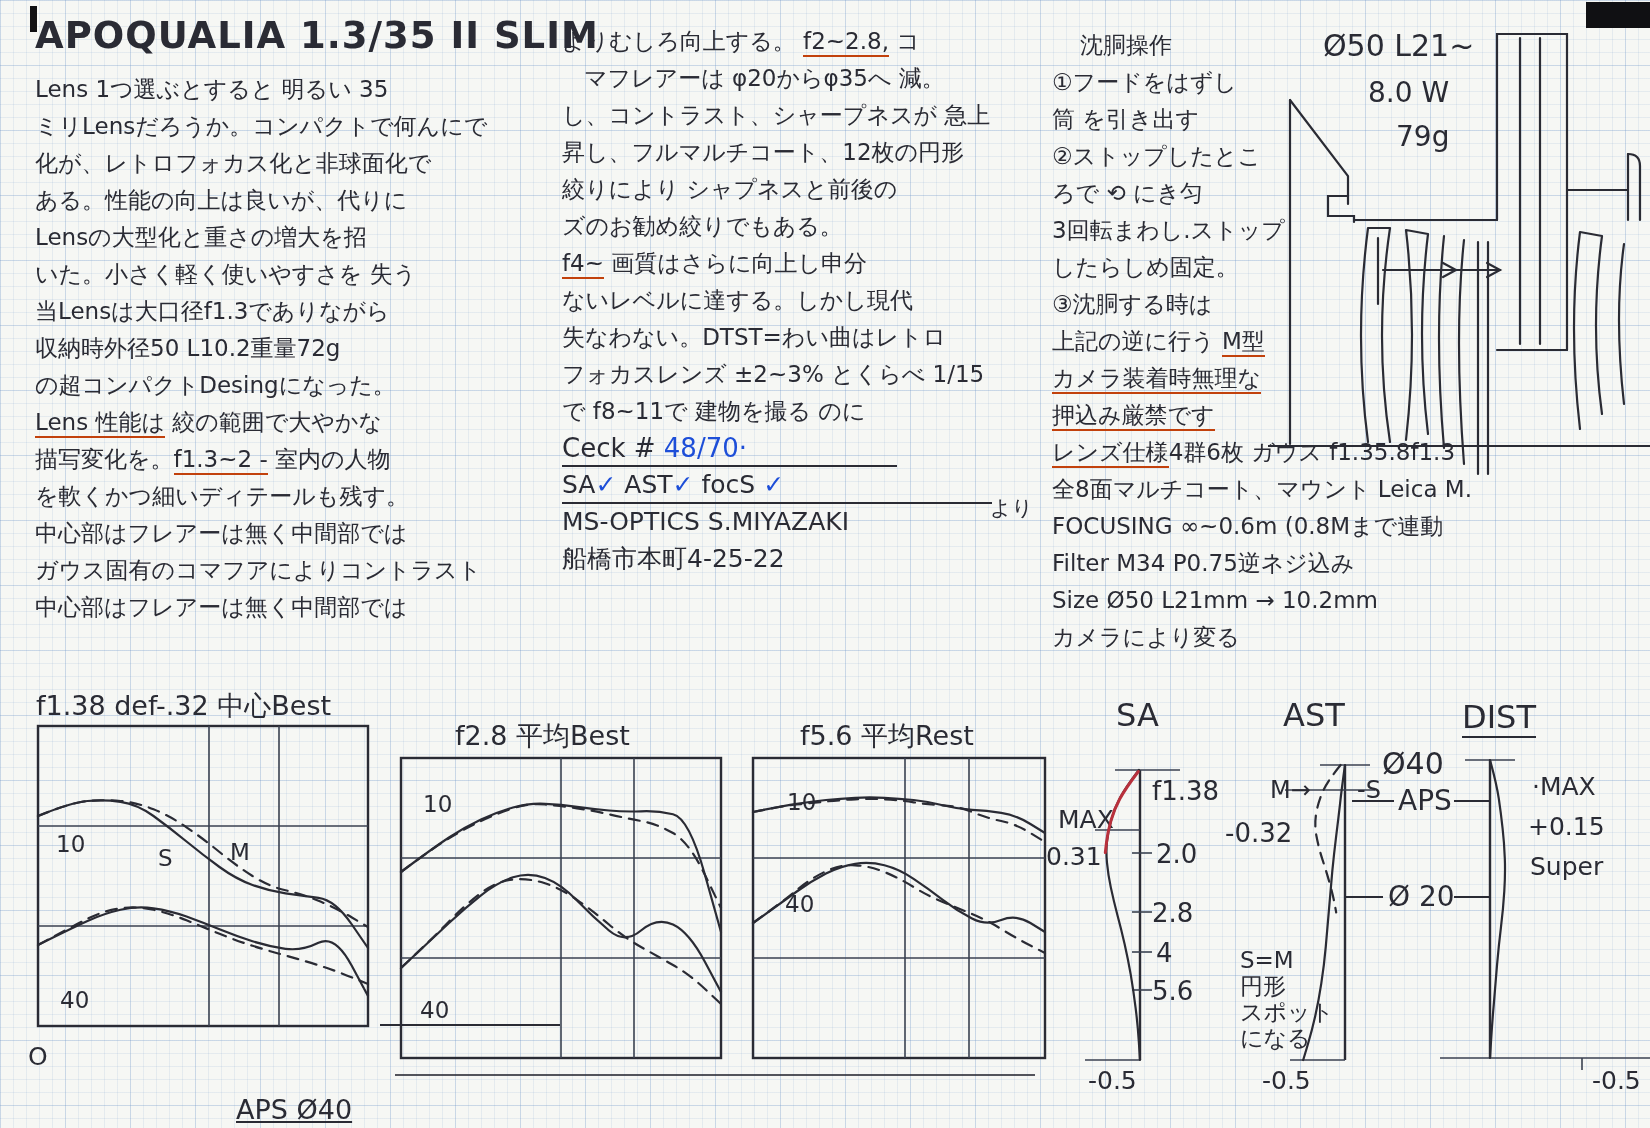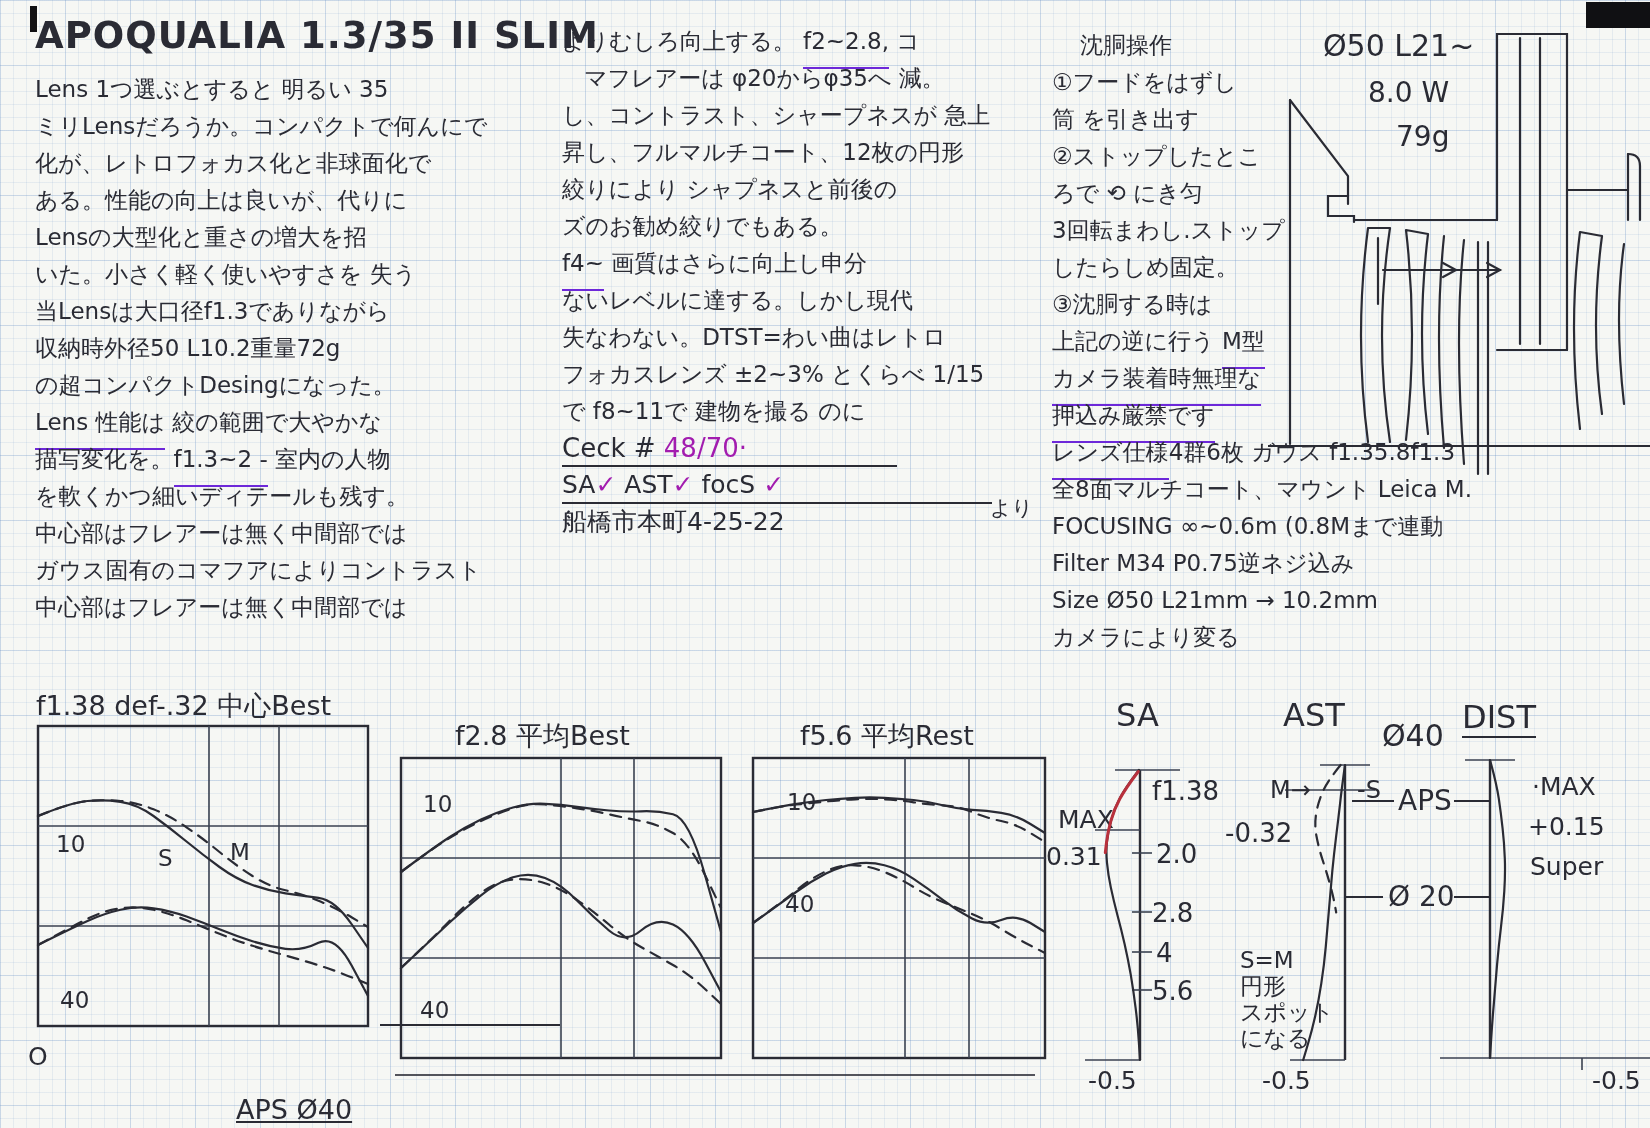--- a/index.html
+++ b/index.html
@@ -10,22 +10,22 @@
     background-image:
       repeating-linear-gradient(to right, rgba(110,150,200,.13) 0 1px, transparent 1px 13px),
       repeating-linear-gradient(to bottom, rgba(110,150,200,.13) 0 1px, transparent 1px 13px),
       repeating-linear-gradient(to right, rgba(90,135,195,.20) 0 1px, transparent 1px 65px),
       repeating-linear-gradient(to bottom, rgba(90,135,195,.20) 0 1px, transparent 1px 65px);
   }
   .abs{position:absolute;}
   .col{position:absolute;}
   .title{font-size:37px;font-weight:700;letter-spacing:1px;height:58px;white-space:nowrap;}
   .ln{height:37px;font-size:23px;white-space:nowrap;line-height:34px;}
-  .u{border-bottom:2px solid #6d28d9;padding-bottom:13px;}
-  .red{color:#a21caf;}
+  .u{border-bottom:2px solid #c2410c;padding-bottom:1px;}
+  .red{color:#1d4ed8;}
   .ul-line{border-bottom:2px solid #2a2b34;display:inline-block;}
   .lbl{position:absolute;white-space:nowrap;font-size:24px;}
   .hline{position:absolute;background:#2a2b34;height:2px;}
   svg text{font-size:23px;fill:#2a2b34;}
   svg .frame{fill:none;stroke:#2a2b34;stroke-width:2.4;}
   svg .grid{stroke:#3a4150;stroke-width:1.6;}
   svg .ink{stroke:#2a2b34;stroke-width:2.2;fill:none;stroke-linecap:round;}
   .corner{position:absolute;background:#101013;}
 </style>
 </head>
@@ -60,20 +60,21 @@
   <div class="ln">昇し、フルマルチコート、12枚の円形</div>
   <div class="ln">絞りにより シャプネスと前後の</div>
   <div class="ln">ズのお勧め絞りでもある。</div>
   <div class="ln"><span class="u">f4~</span><span> 画質はさらに向上し申分</span></div>
   <div class="ln">ないレベルに達する。しかし現代</div>
   <div class="ln">失なわない。DTST=わい曲はレトロ</div>
   <div class="ln">フォカスレンズ ±2~3% とくらべ 1/15</div>
   <div class="ln">で f8~11で 建物を撮る のに</div>
   <div class="ln"><span class="ul-line" style="min-width:335px;font-size:26px;"><span>Ceck # </span><span class="red">48/70·</span></span></div>
   <div class="ln"><span class="ul-line" style="min-width:430px;font-size:25px;"><span>SA</span><span class="red">✓</span><span> AST</span><span class="red">✓</span><span> focS </span><span class="red">✓</span></span></div>
+  <div class="ln" style="font-size:25px;">MS-OPTICS S.MIYAZAKI</div>
   <div class="ln" style="font-size:25px;">船橋市本町4-25-22</div>
   <span class="abs" style="left:428px;top:470px;font-size:21px;">より</span>
 </div>
 
 <div class="col" style="left:1052px;top:28px;width:600px;">
   <div class="ln" style="padding-left:28px;">沈胴操作</div>
   <div class="ln">①フードをはずし</div>
   <div class="ln">筒 を引き出す</div>
   <div class="ln">②ストップしたとこ</div>
   <div class="ln">ろで ⟲ にき匀</div>
@@ -210,21 +211,21 @@
   <text x="0" y="142" style="font-size:26px;">-0.32</text>
   <text x="15" y="268" style="font-size:23px;">S=M</text>
   <text x="15" y="294" style="font-size:23px;">円形</text>
   <text x="15" y="320" style="font-size:23px;">スポット</text>
   <text x="15" y="346" style="font-size:23px;">になる</text>
 <path d="M120.0,65.0 Q116.7,88.6 115.1,103.3 Q113.4,118.1 111.2,135.8 Q109.0,153.5 107.3,171.2 Q105.7,188.9 104.1,208.1 Q102.4,227.3 100.8,246.4 Q99.1,265.6 96.3,283.3 Q93.6,301.0 90.3,315.8 Q87.0,330.5 82.6,345.3 L78.2,360.0" fill="none" stroke="#2a2b34" stroke-width="2.2" stroke-linecap="round"></path>
     <path d="M115.6,65.0 Q103.5,79.8 98.5,90.1 Q93.6,100.4 91.4,112.2 Q89.2,124.0 91.4,135.8 Q93.6,147.6 97.4,159.4 Q101.3,171.2 104.6,183.0 Q107.9,194.8 109.6,203.7 L111.2,212.5" fill="none" stroke="#2a2b34" stroke-width="2.2" stroke-linecap="round" stroke-dasharray="11 8"></path>
   </svg>
 <div class="lbl" style="left:1262px;top:1066px;font-size:25px;">-0.5</div>
 
-<div class="lbl" style="left:1382px;top:718px;font-size:30px;">Ø40</div>
+<div class="lbl" style="left:1382px;top:746px;font-size:30px;">Ø40</div>
 <div class="lbl" style="left:1398px;top:784px;font-size:28px;">APS</div>
 <div class="hline" style="left:1352px;top:800px;width:42px;"></div>
 <div class="hline" style="left:1454px;top:800px;width:36px;"></div>
 <div class="lbl" style="left:1388px;top:880px;font-size:28px;">Ø 20</div>
 <div class="hline" style="left:1345px;top:896px;width:38px;"></div>
 <div class="hline" style="left:1454px;top:896px;width:36px;"></div>
 
 <div class="lbl" style="left:1462px;top:692px;font-size:32px;border-bottom:2px solid #2a2b34;margin-top:6px;">DIST</div>
 <svg class="abs" style="left:1440px;top:695px;" width="210" height="410">
   <line class="frame" x1="50" y1="65" x2="50" y2="363"></line>

